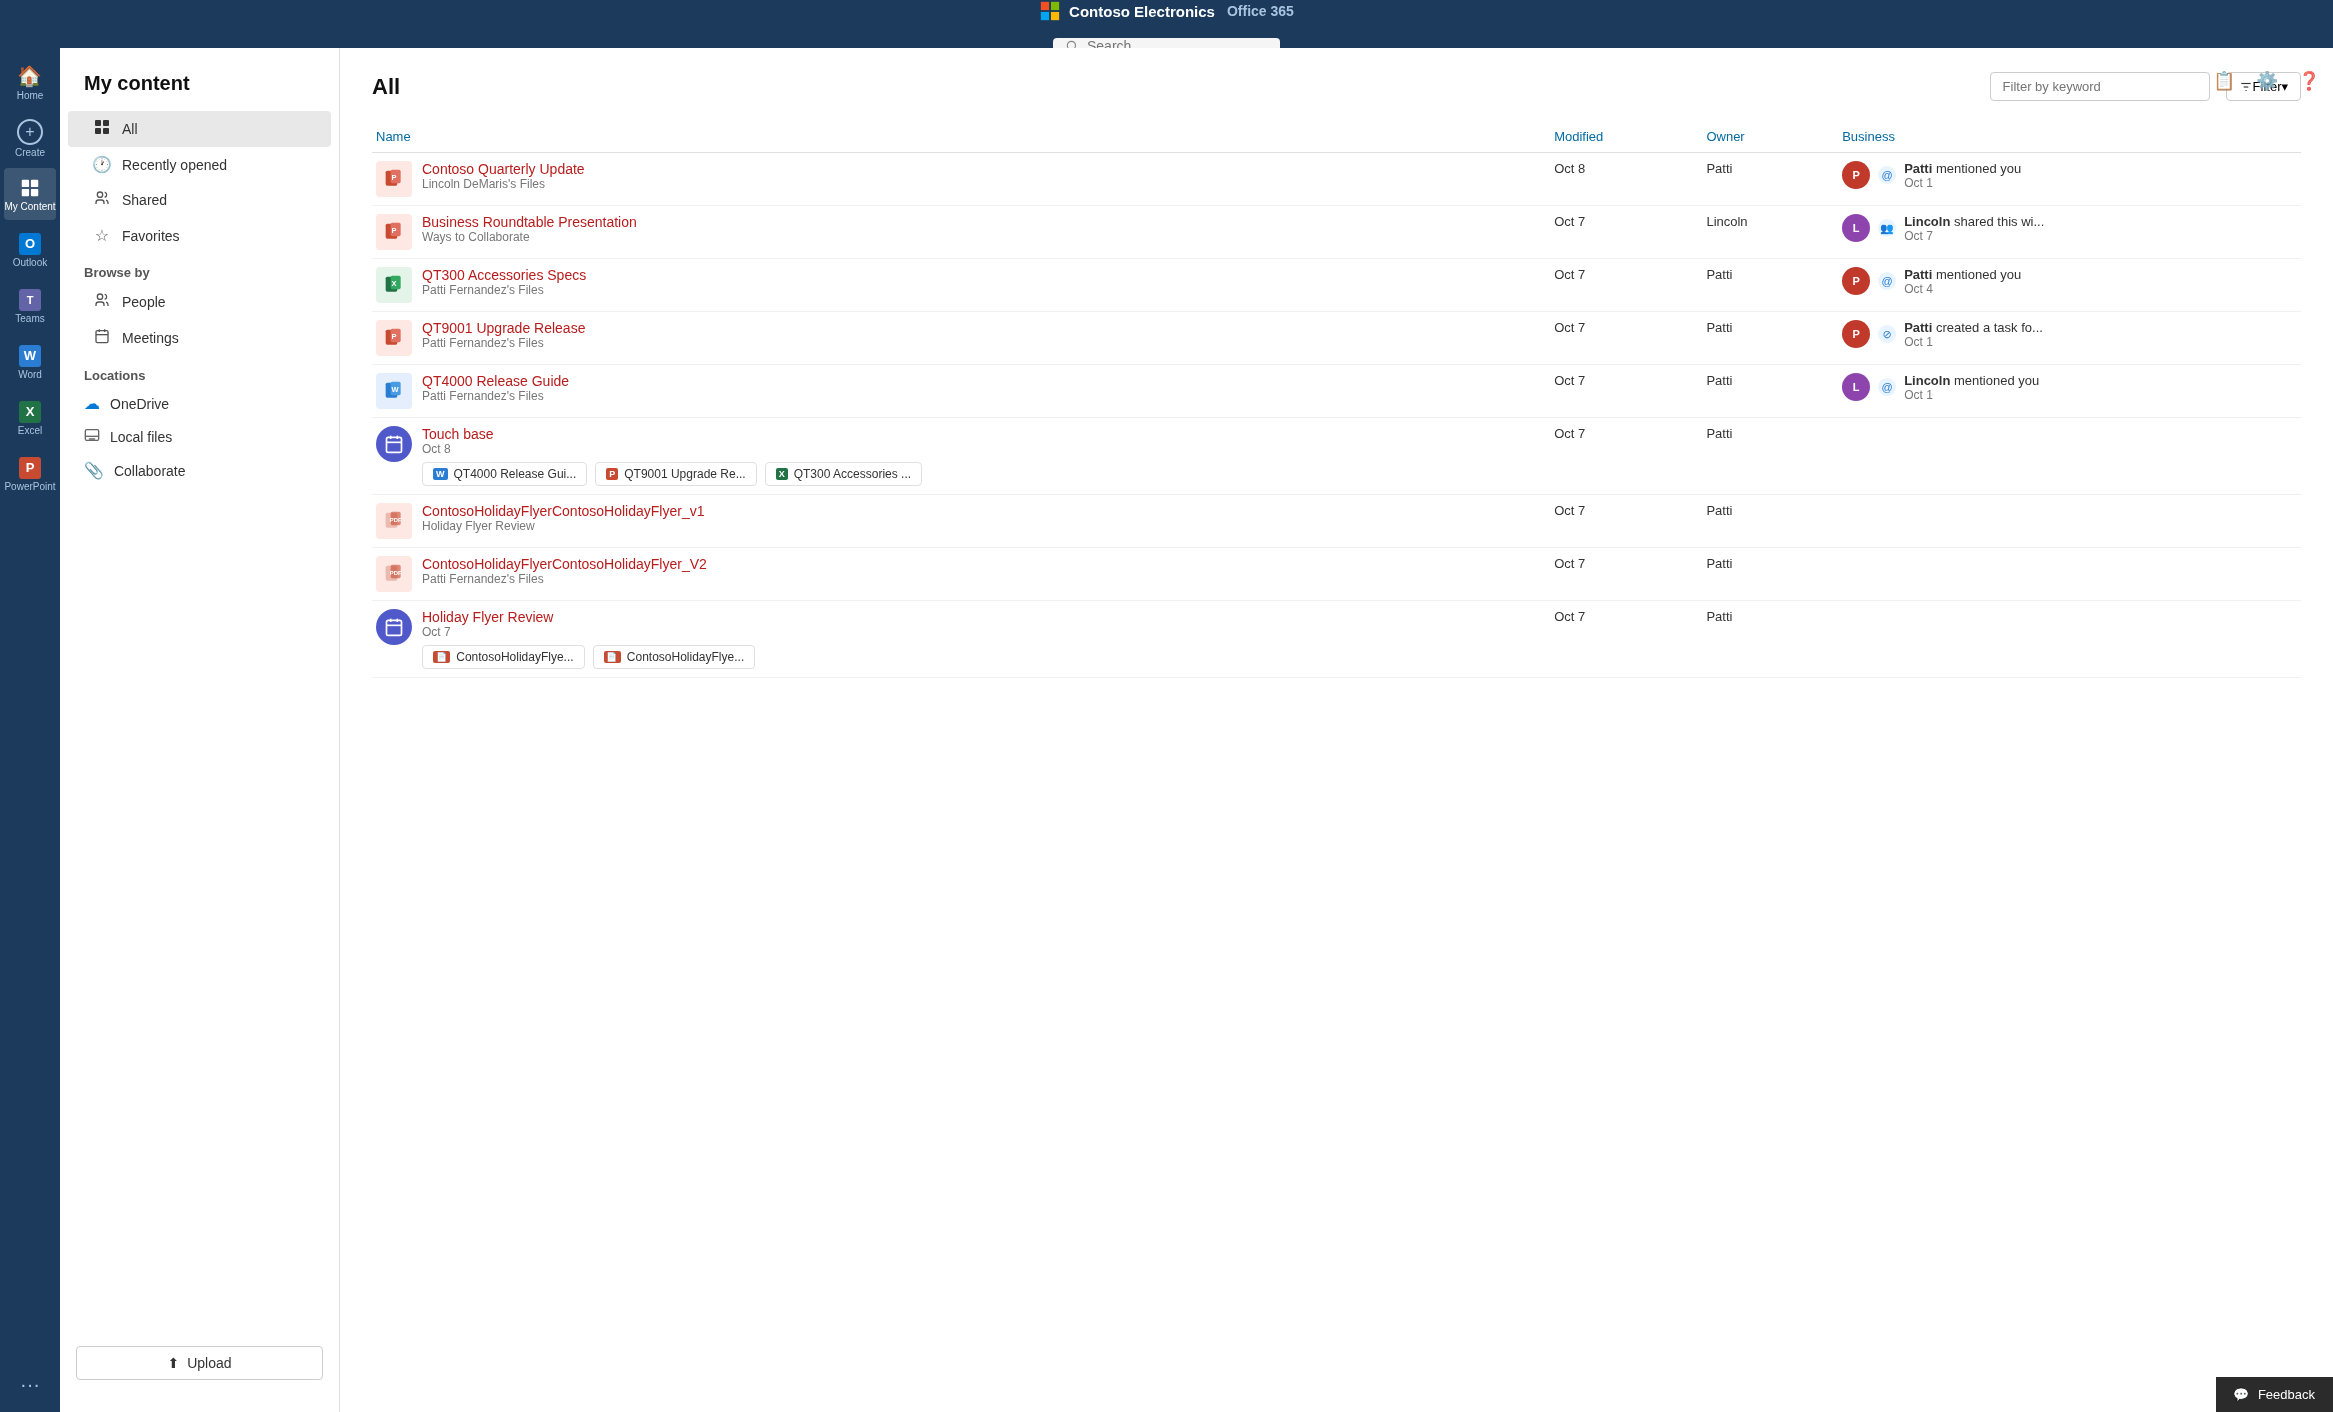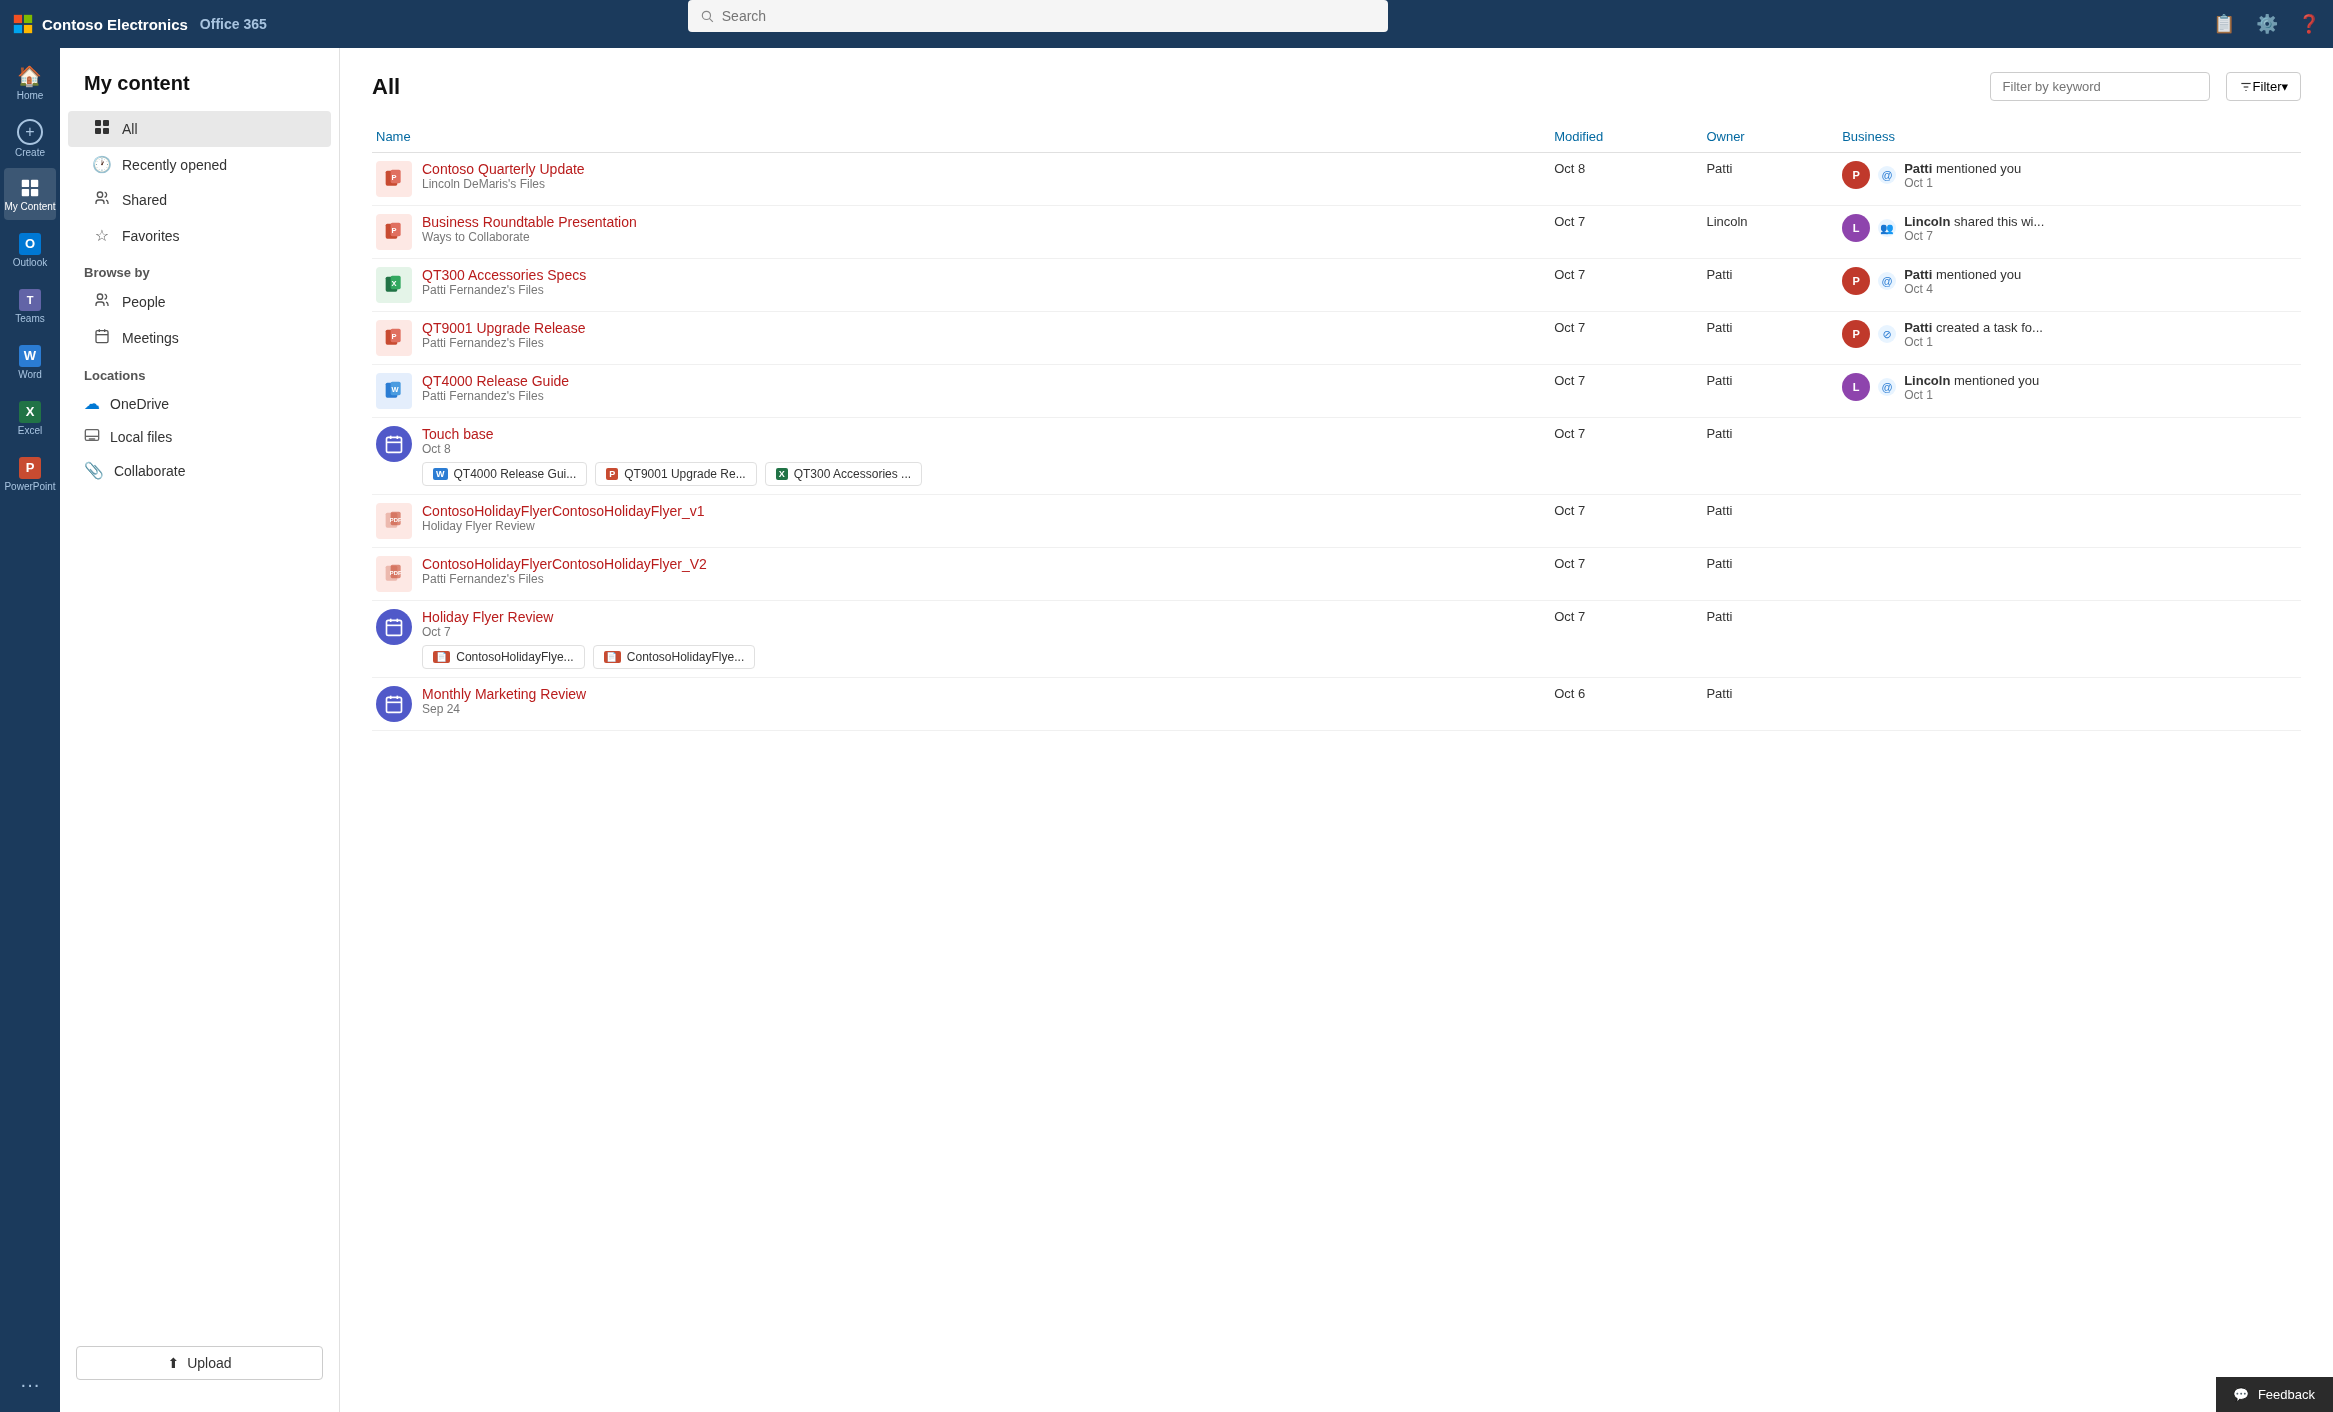--- a/index.html
+++ b/index.html
@@ -2,24 +2,26 @@
 <html><head>
   <meta charset="utf-8">
   <style>
     * { box-sizing: border-box; margin: 0; padding: 0; }
     body { font-family: 'Segoe UI', sans-serif; background: #f5f5f5; display: flex; flex-direction: column; height: 100vh; overflow: hidden; }
 
     
     .topnav {
       background: #1b3a5c;
       display: flex;
+      align-items: center;
       height: 48px;
       padding: 0 12px;
       gap: 16px;
       flex-shrink: 0;
+      flex-direction: column;
     }
     .topnav-logo { display: flex; align-items: center; gap: 8px; color: white; font-size: 15px; font-weight: 600; }
     .topnav-logo-icon { width: 24px; height: 24px; }
     .topnav-app { color: #a8c4e0; font-size: 14px; margin-left: 4px; }
     .topnav-search {
       flex: 1; max-width: 700px; margin: 0 auto;
       background: #f5f5f5; border-radius: 4px;
       display: flex; align-items: center; padding: 0 12px; height: 32px; gap: 8px;
     }
     .topnav-search input { border: none; background: transparent; font-size: 14px; outline: none; flex: 1; color: #333; }
@@ -580,42 +582,20 @@
                       <span>ContosoHolidayFlye...</span>
                     </div>
                   </div>
         </div>
       </div>
     </td>
             <td class="file-date">Oct 7</td>
             <td class="file-owner">Patti</td>
             <td></td>
           </tr>
-          <tr class="file-row">
-            <td>
-      <div class="file-cell">
-        <div class="file-icon file-icon-meeting">
-                  <svg width="20" height="20" viewBox="0 0 24 24" fill="white">
-                    <rect x="3" y="4" width="18" height="18" rx="2" fill="none" stroke="white" stroke-width="2"></rect>
-                    <line x1="16" y1="2" x2="16" y2="6" stroke="white" stroke-width="2"></line>
-                    <line x1="8" y1="2" x2="8" y2="6" stroke="white" stroke-width="2"></line>
-                    <line x1="3" y1="10" x2="21" y2="10" stroke="white" stroke-width="2"></line>
-                  </svg>
-                </div>
-        <div>
-          <div class="file-name">Monthly Marketing Review</div>
-          <div class="file-sub">Sep 24</div>
-
-        </div>
-      </div>
-    </td>
-            <td class="file-date">Oct 6</td>
-            <td class="file-owner">Patti</td>
-            <td></td>
-          </tr>
         </tbody>
     </table>
   </div>
 </div>
 
 <div class="feedback-btn">
   <span>💬</span>
   <span>Feedback</span>
 </div>
 

